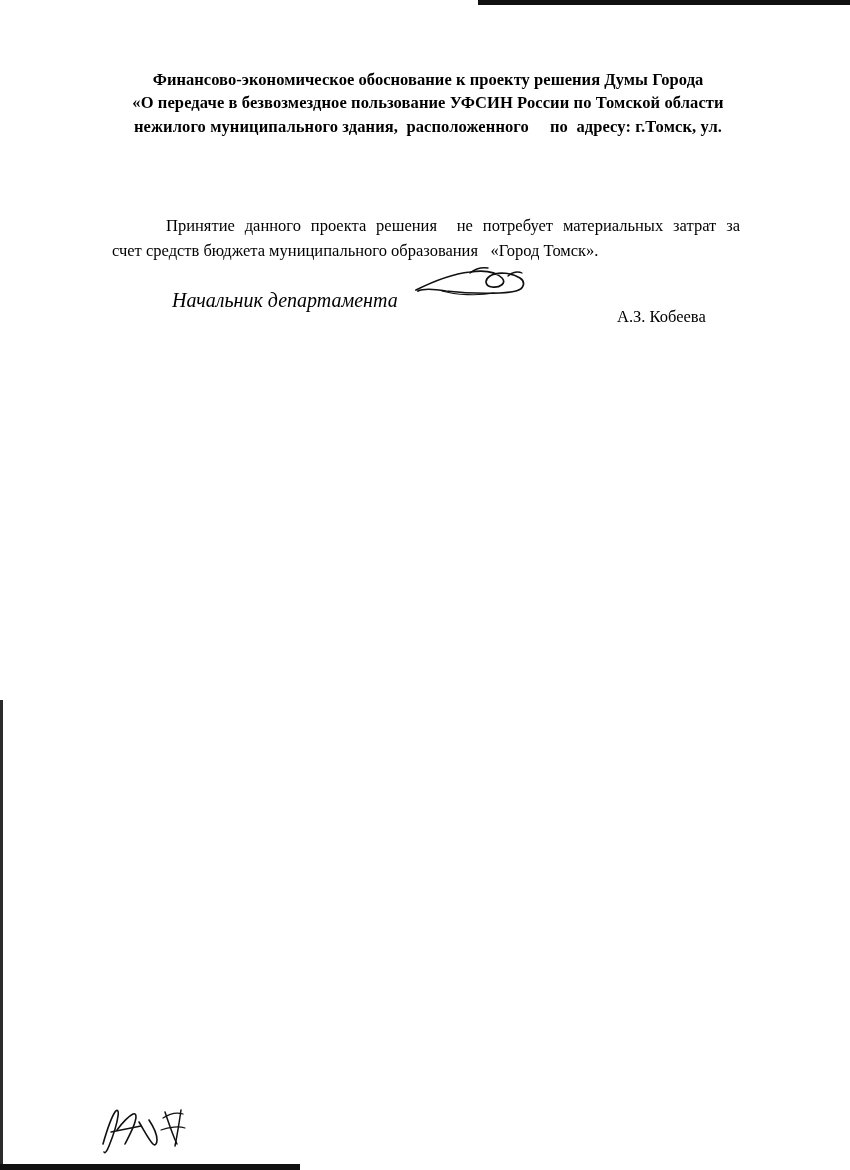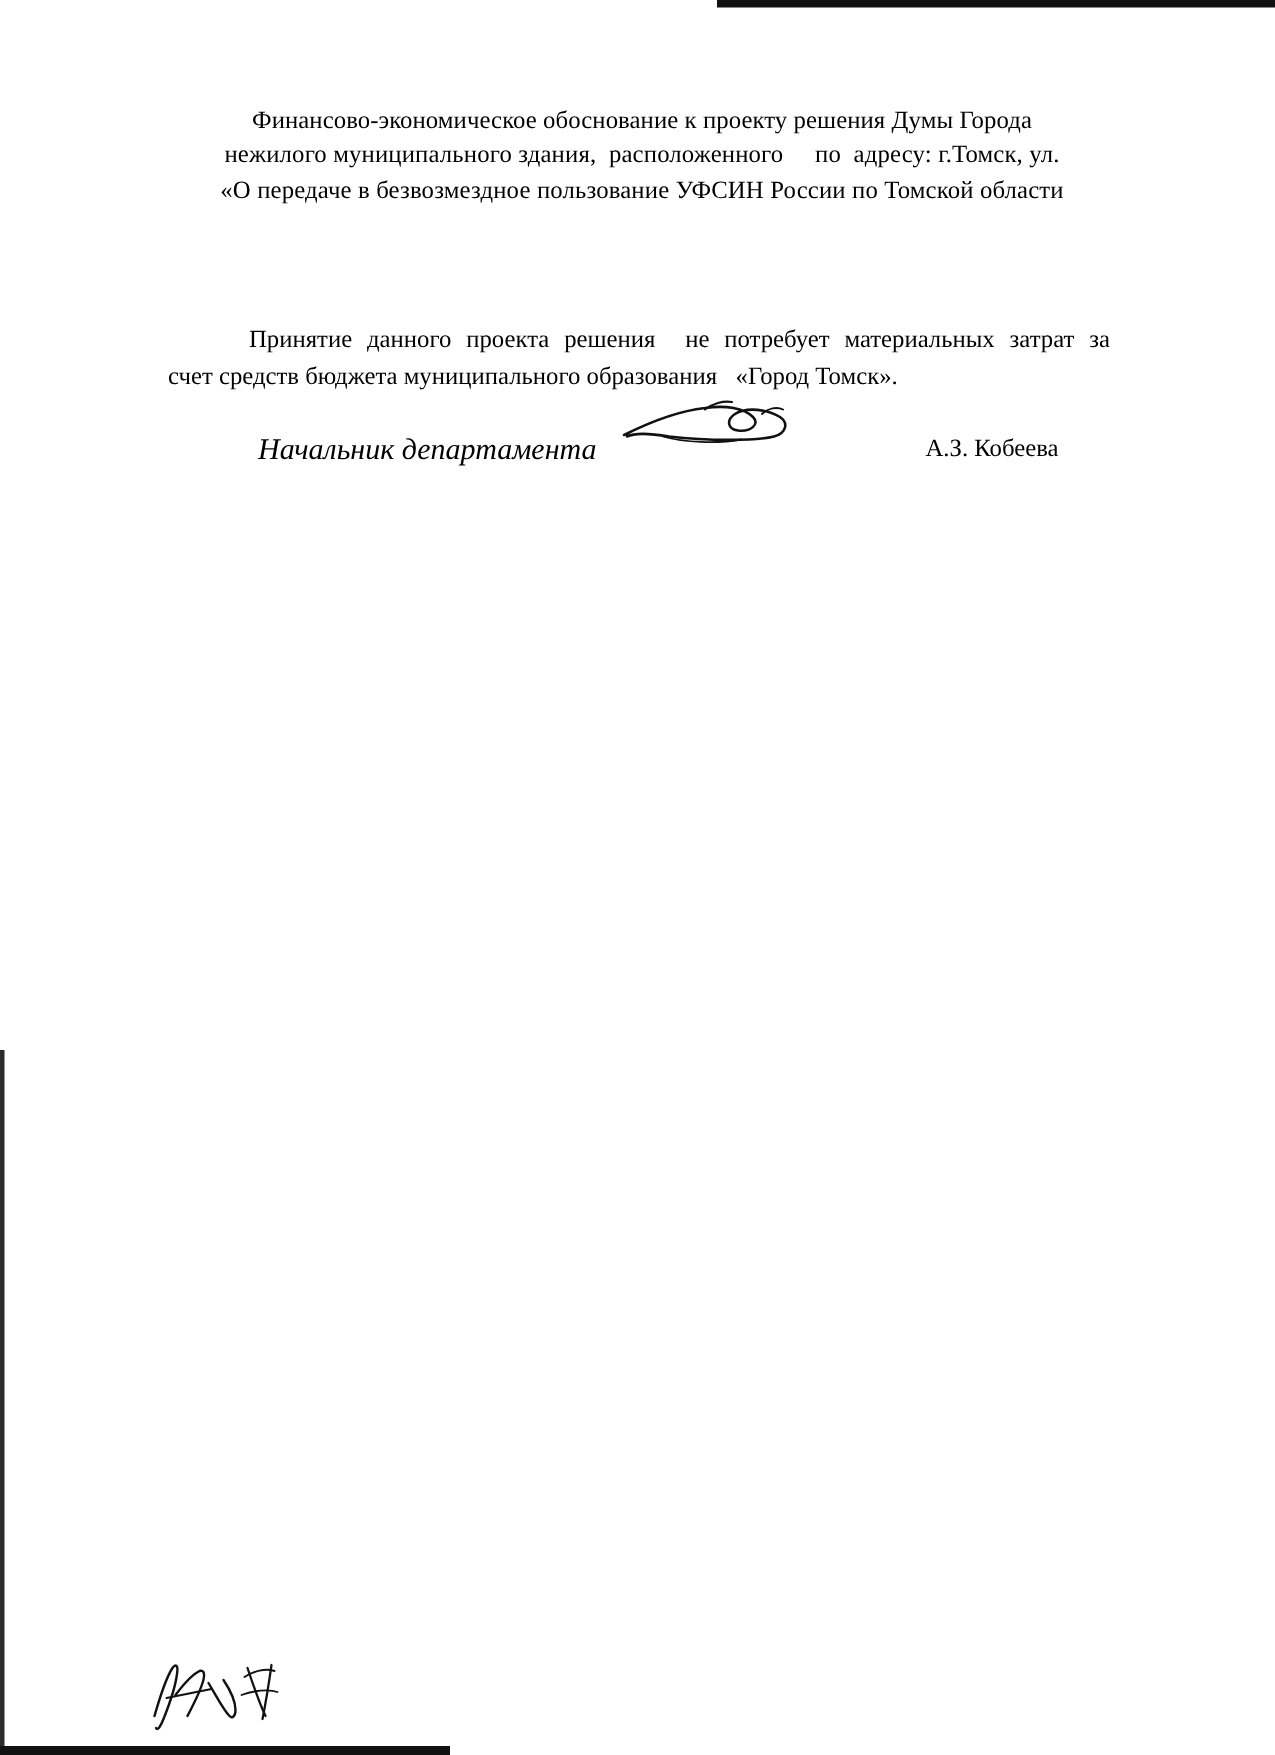--- a/index.html
+++ b/index.html
@@ -49,21 +49,21 @@
     width: 850px;
     height: 1170px;
   }
 
   .doc-title {
     position: absolute;
     left: 108px;
     top: 68px;
     width: 640px;
     text-align: center;
-    font-weight: normal;
+    font-weight: bold;
     font-size: 16.5px;
     line-height: 1.42;
     letter-spacing: 0.1px;
   }
   .doc-title .line {
     display: block;
     white-space: pre;
   }
   .doc-title .line.l1 { letter-spacing: 0.05px; }
 
@@ -93,21 +93,21 @@
     position: absolute;
     left: 60px;
     top: 7px;
     font-size: 20px;
     white-space: nowrap;
     font-style: italic;
   }
   .sig-name {
     position: absolute;
     left: 505px;
-    top: 7px;
+    top: 25px;
     font-size: 16.5px;
     white-space: nowrap;
     text-align: center;
   }
   .sig-mark {
     position: absolute;
     left: 300px;
     top: -18px;
     width: 140px;
     height: 48px;
@@ -125,22 +125,22 @@
 <body>
 
 <div class="page">
 
   <div class="scan-edge-top"></div>
   <div class="scan-edge-left"></div>
   <div class="scan-edge-bottom"></div>
 
   <div class="doc-title">
     <span class="line l1">Финансово-экономическое обоснование к проекту решения Думы Города</span>
+    <span class="line l3">«О передаче в безвозмездное пользование УФСИН России по Томской области</span>
     <span class="line l4">нежилого муниципального здания,  расположенного     по  адресу: г.Томск, ул.</span>
-    <span class="line l3">«О передаче в безвозмездное пользование УФСИН России по Томской области</span>
   </div>
 
   <div class="body-paragraph">
     <span class="seg">Принятие  данного  проекта  решения    не  потребует  материальных  затрат  за  счет средств бюджета муниципального образования   «Город Томск».</span>
   </div>
 
   <div class="signature-row">
     <div class="sig-role">Начальник департамента</div>
 
     <div class="sig-mark">

